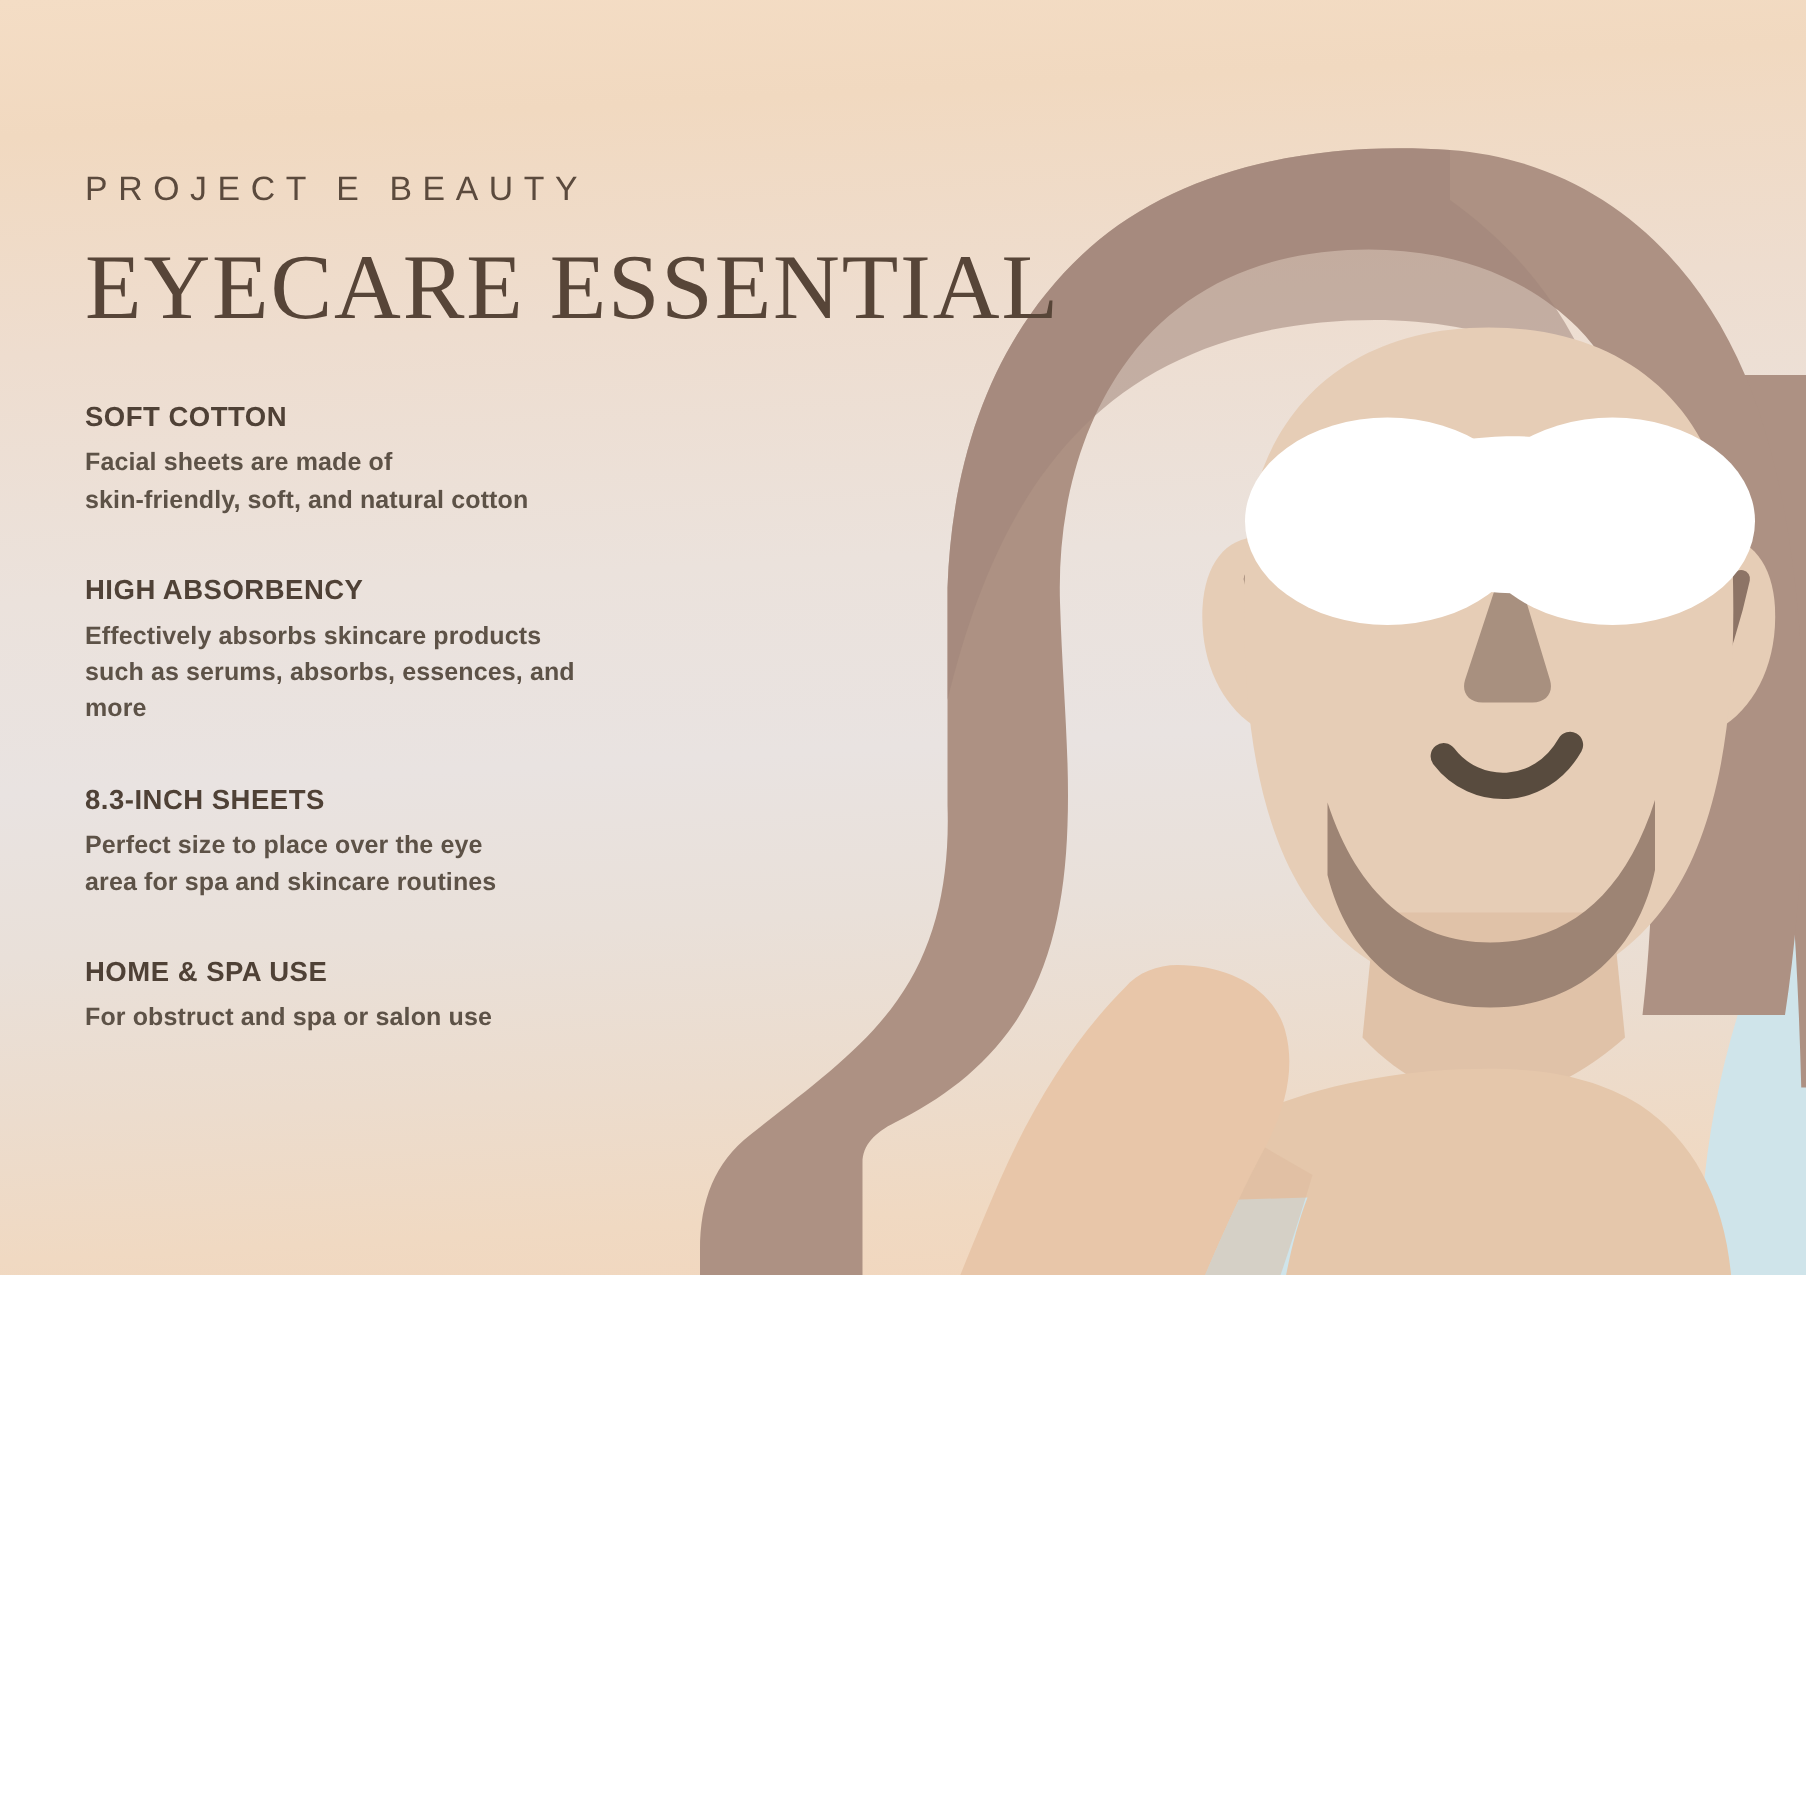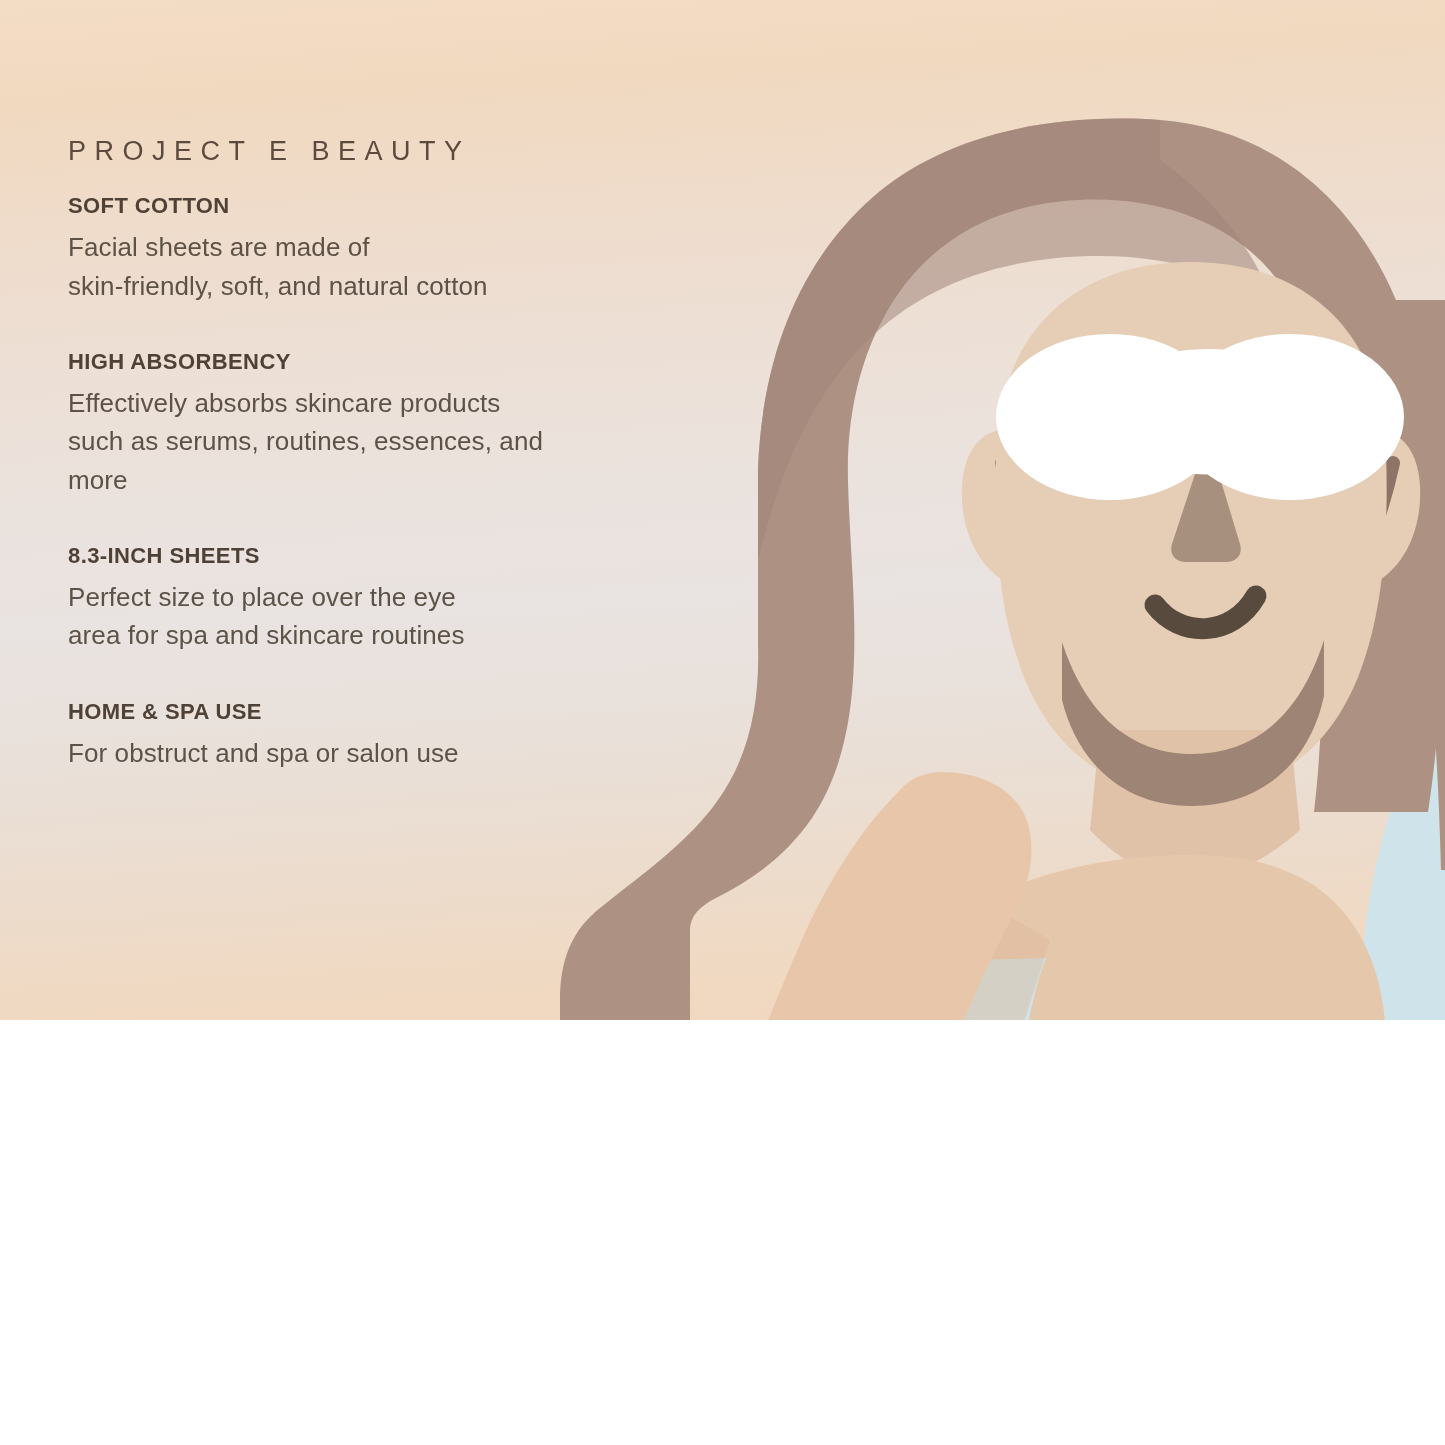--- a/index.html
+++ b/index.html
@@ -63,22 +63,22 @@
   .feature:last-child { margin-bottom: 0; }
   .feat-title {
     font-size: 22px;
     font-weight: 700;
     letter-spacing: 0.4px;
     color: #4f4136;
     margin: 0 0 9px 0;
     line-height: 1.2;
   }
   .feat-body {
-    font-size: 26px;
-    font-weight: 400;
+    font-size: 20px;
+    font-weight: 700;
     line-height: 1.47;
     color: #5d5247;
     margin: 0;
     letter-spacing: 0.1px;
   }
   .feat-body .ln { display: block; }
 </style>
 </head>
 <body>
 
@@ -224,34 +224,35 @@
                C900 1360 940 1254 980 1146
                C1012 1058 1036 988 1050 940 Z"></path>
 
     </g>
   </svg>
 
   <div class="textcol">
 
     <div class="brand">PROJECT E BEAUTY</div>
 
+    <h1 class="headline">EYECARE ESSENTIAL</h1>
 
     <div class="feature">
       <div class="feat-title">SOFT COTTON</div>
       <p class="feat-body">
         <span class="ln">Facial sheets are made of</span>
         <span class="ln">skin-friendly, soft, and natural cotton</span>
       </p>
     </div>
 
     <div class="feature">
       <div class="feat-title">HIGH ABSORBENCY</div>
       <p class="feat-body">
         <span class="ln">Effectively absorbs skincare products</span>
-        <span class="ln">such as serums, routines, essences, and</span>
+        <span class="ln">such as serums, absorbs, essences, and</span>
         <span class="ln">more</span>
       </p>
     </div>
 
     <div class="feature">
     </div>
 
     <div class="feature">
       <div class="feat-title">8.3-INCH SHEETS</div>
       <p class="feat-body">

